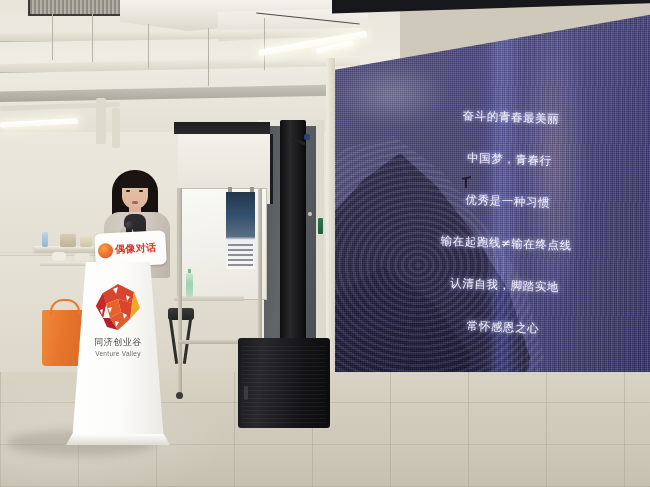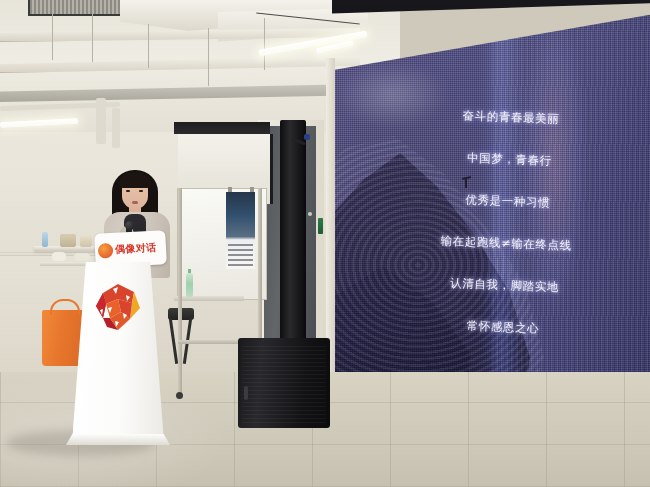--- a/index.html
+++ b/index.html
@@ -564,16 +564,20 @@
         <polygon points="34,72 56,60 74,74 50,96" fill="#e05a2c"></polygon>
         <polygon points="20,22 6,48 20,72 26,44" fill="#c8282c"></polygon>
         <polygon points="40,14 50,10 46,24" fill="#ffffff"></polygon>
         <polygon points="66,26 74,30 68,38" fill="#ffffff"></polygon>
         <polygon points="30,52 38,50 34,62" fill="#ffffff"></polygon>
         <polygon points="60,62 68,66 62,74" fill="#ffffff"></polygon>
         <polygon points="14,56 20,54 18,66" fill="#ffffff"></polygon>
         <polygon points="44,78 52,80 46,90" fill="#ffffff"></polygon>
       </svg>
     </div>
+    <div class="podium-text">
+      <div class="podium-cn">同济创业谷</div>
+      <div class="podium-en">Venture Valley</div>
+    </div>
   </div>
   <div class="podium-base"></div>
 
 </div>
 
 </body></html>

